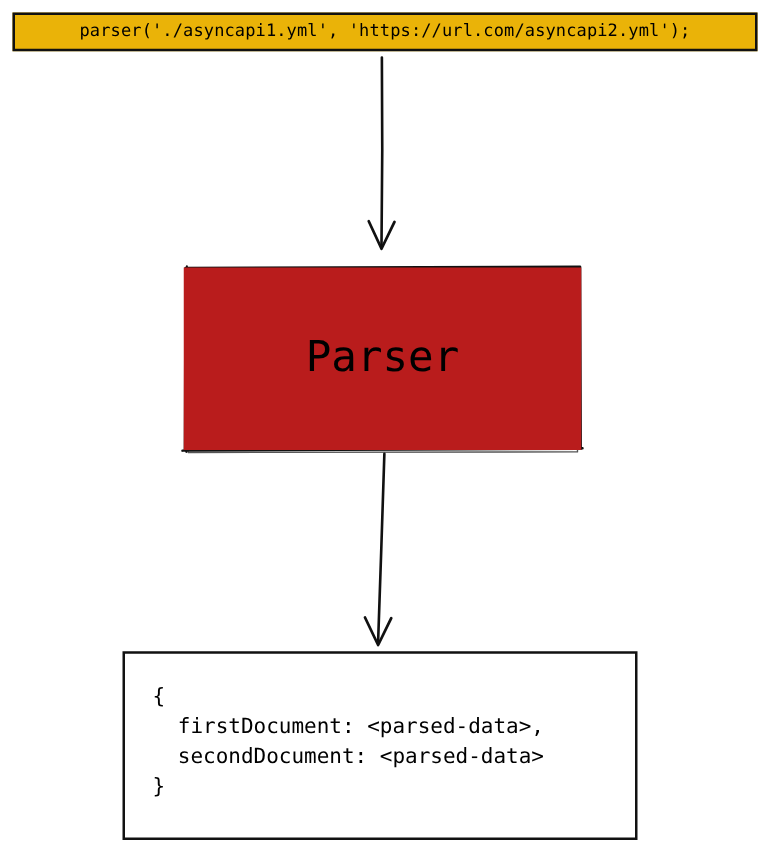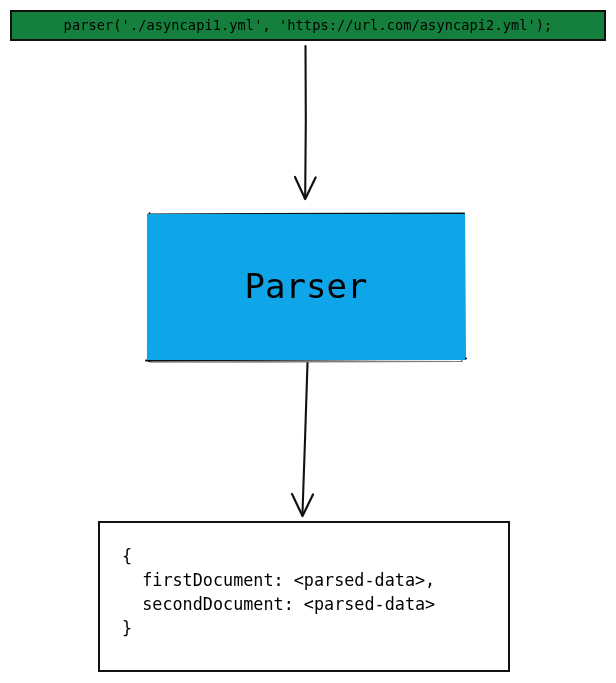--- a/index.html
+++ b/index.html
@@ -26,21 +26,21 @@
 
   
   .code-box {
     position: absolute;
     left: 10px;
     top: 10px;
     width: 596px;
     height: 31px;
     box-sizing: border-box;
     border: 2.5px solid #111111;
-    background: #15803d;
+    background: #eab308;
     display: flex;
     align-items: center;
     justify-content: center;
   }
   .code-box .code-text {
     font-family: "DejaVu Sans Mono", monospace;
     font-size: 13.6px;
     line-height: 1;
     letter-spacing: 0.1px;
     white-space: pre;
@@ -48,21 +48,21 @@
   }
 
   
   .module-box {
     position: absolute;
     left: 147px;
     top: 214px;
     width: 318px;
     height: 146px;
     box-sizing: border-box;
-    background: #0ea5e9;
+    background: #b91c1c;
     display: flex;
     flex-direction: column;
     align-items: center;
     justify-content: center;
   }
   .module-box .module-label {
     font-family: "DejaVu Sans Mono", monospace;
     font-size: 34px;
     line-height: 1.22;
     text-align: center;

